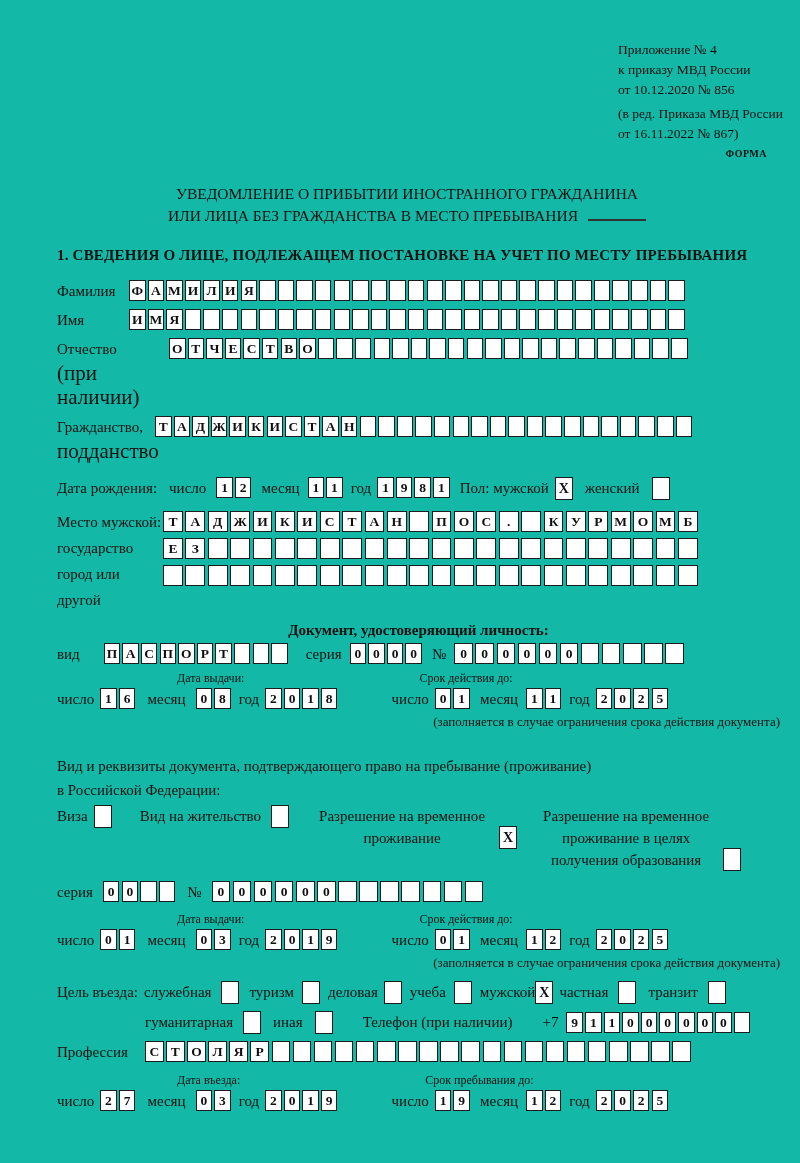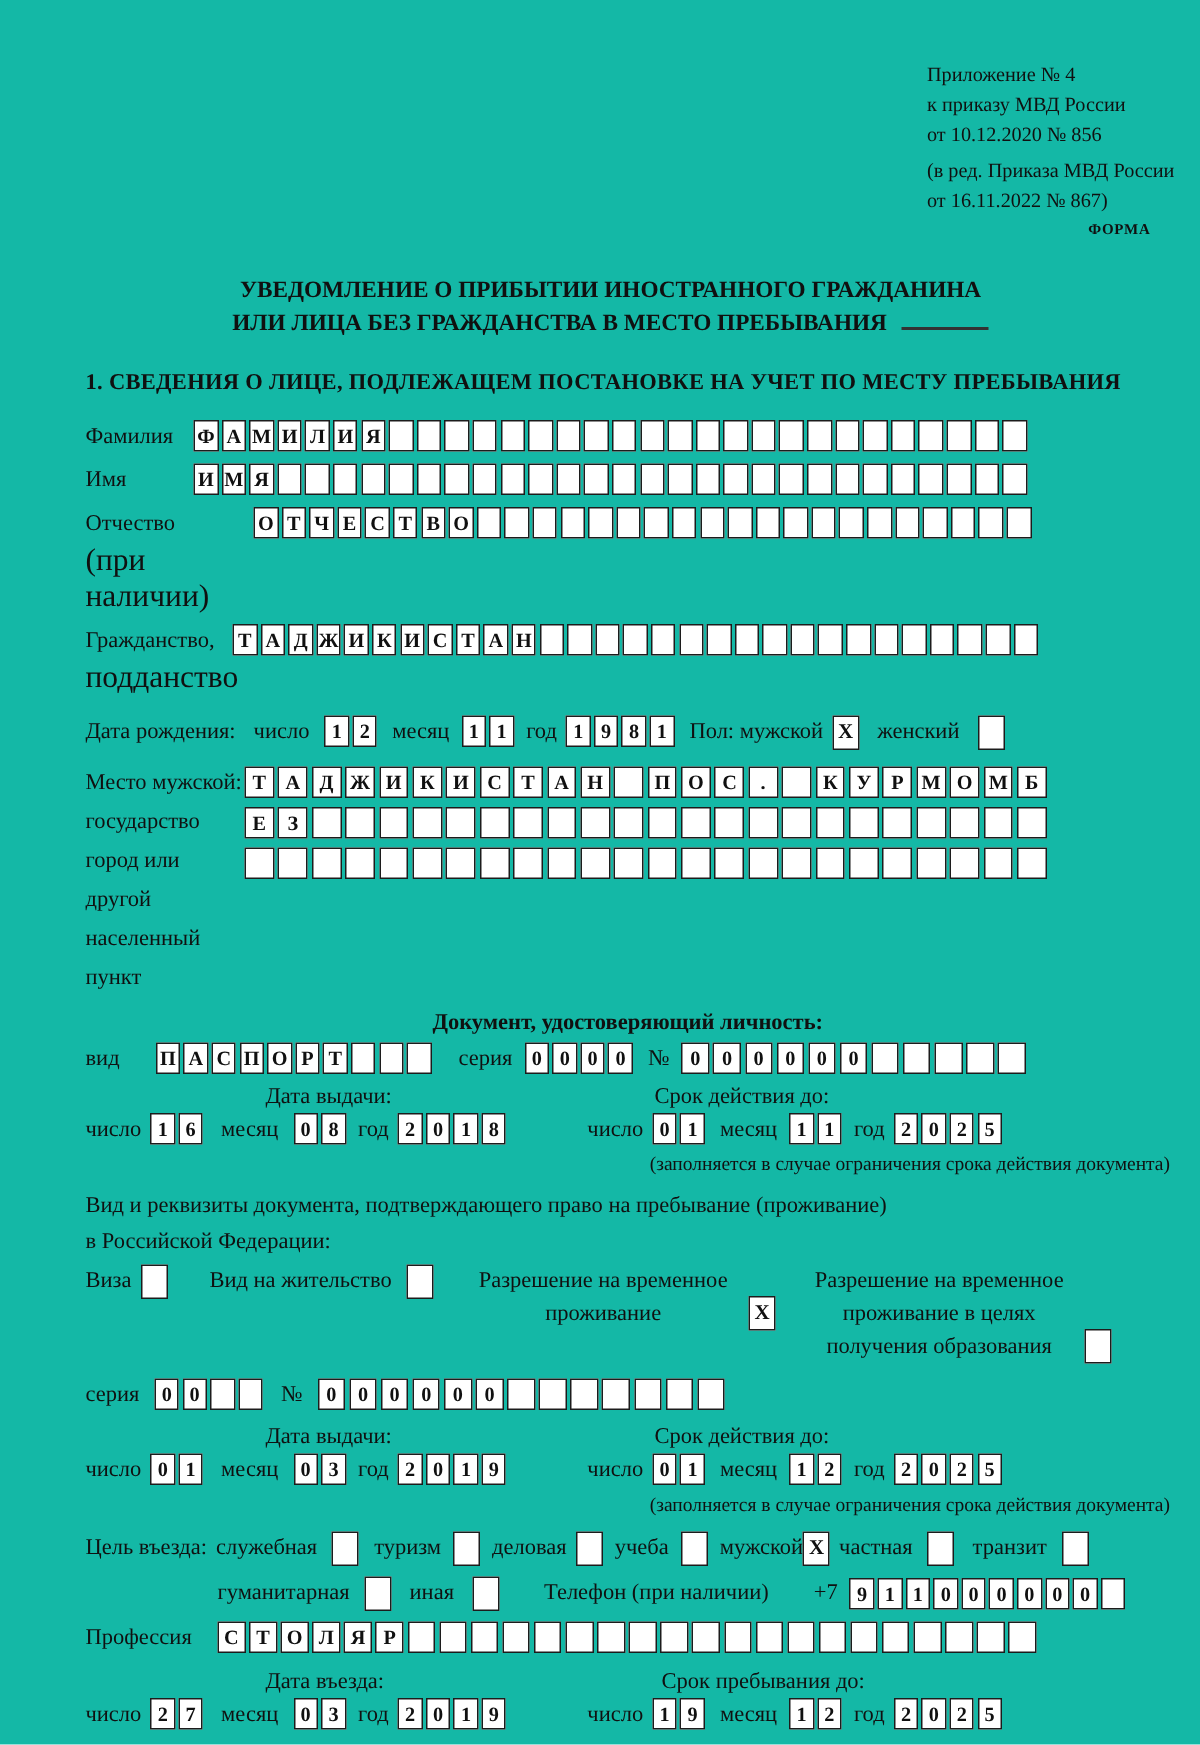--- a/index.html
+++ b/index.html
@@ -4,43 +4,43 @@
 <style>
   *{box-sizing:border-box;margin:0;padding:0}
   html,body{background:#fff}
   body{width:800px;height:1163px;font-family:"Liberation Serif","DejaVu Serif",serif;color:#101010}
   .page{position:relative;width:800px;height:1163px;padding:40px 20px 0 57px;overflow:hidden;background:#14b8a6}
 
   .hdr-note{position:absolute;left:618px;top:40px;font-size:13.5px;line-height:20px;white-space:nowrap}
   .hdr-note .gap{margin-top:4px}
   .forma{position:absolute;left:0;top:148px;width:767px;text-align:right;font-weight:bold;font-size:10px;letter-spacing:.5px}
 
-  .title{margin-top:143px;text-align:center;font-weight:bold;font-size:15.5px;line-height:22px;width:700px}
+  .title{margin-top:143px;text-align:center;font-weight:normal;font-size:15.5px;line-height:22px;width:700px}
   .blank-line{display:inline-block;width:58px;border-bottom:2.2px solid #333;height:13px;margin-left:10px}
 
   .sec-heading{margin-top:20px;font-weight:bold;font-size:15px;width:735px;letter-spacing:.2px}
 
   .row{display:flex;align-items:flex-start;margin-top:6px}
   .lbl{font-size:15px;line-height:23px;flex-shrink:0}
   .lbl2{font-size:21px;line-height:24px}
   .cells{display:flex;flex-shrink:0}
   .cell{width:16.5px;height:21px;border:1.6px solid #1c1c1c;margin-right:2.1px;display:flex;align-items:center;justify-content:center;font-size:13.5px;font-weight:bold;flex-shrink:0;background:#fff}
   .cells.wide .cell{width:18.5px;margin-right:2.6px}
   .cells.wider .cell{width:19.8px;margin-right:2.6px}
   .cells.cb .cell{width:18px;height:23px;margin-right:0;font-size:14px}
 
   .w72{width:72px}.w112{width:112px}
   .ml6{margin-left:6px}.ml8{margin-left:8px}.ml10{margin-left:10px}.ml12{margin-left:12px}
   .ml16{margin-left:16px}.ml20{margin-left:20px}.ml24{margin-left:24px}.ml28{margin-left:28px}
   .ml30{margin-left:30px}
 
   .center-heading{margin-top:9px;width:723px;text-align:center;font-weight:bold;font-size:15px}
-  .date-heads{display:flex;font-size:15px;margin-top:5px}
+  .date-heads{display:flex;font-size:12px;margin-top:5px}
   .note{width:723px;text-align:right;font-size:13px;margin-top:3px}
-  .para{font-size:15px;line-height:24px;margin-top:8px}
+  .para{font-size:15px;line-height:24px;margin-top:24px}
 
   .options{display:flex;align-items:flex-start;margin-top:3px}
   .opt{display:flex;align-items:flex-end}
   .opt-lbl{font-size:15px;line-height:23px}
   .opt-lbl.c{text-align:center;width:178px;line-height:22px}
   .stack-rows .cells{margin-top:6px}
 </style>
 </head>
 <body>
 
@@ -236,21 +236,20 @@
     <span class="cells cb ml12">
         <span class="cell"></span>
       </span>
   </div>
 
   <div class="row" style="margin-top:9px">
     <div class="lbl" style="width:106px">
       <div style="line-height:26px">Место мужской:</div>
       <div style="line-height:26px">государство</div>
       <div style="line-height:26px">город или другой</div>
-      <div style="line-height:26px">населенный пункт</div>
     </div>
     <div class="stack-rows">
       <div class="cells wider" style="margin-top:2px">
           <span class="cell">Т</span>
           <span class="cell">А</span>
           <span class="cell">Д</span>
           <span class="cell">Ж</span>
           <span class="cell">И</span>
           <span class="cell">К</span>
           <span class="cell">И</span>

